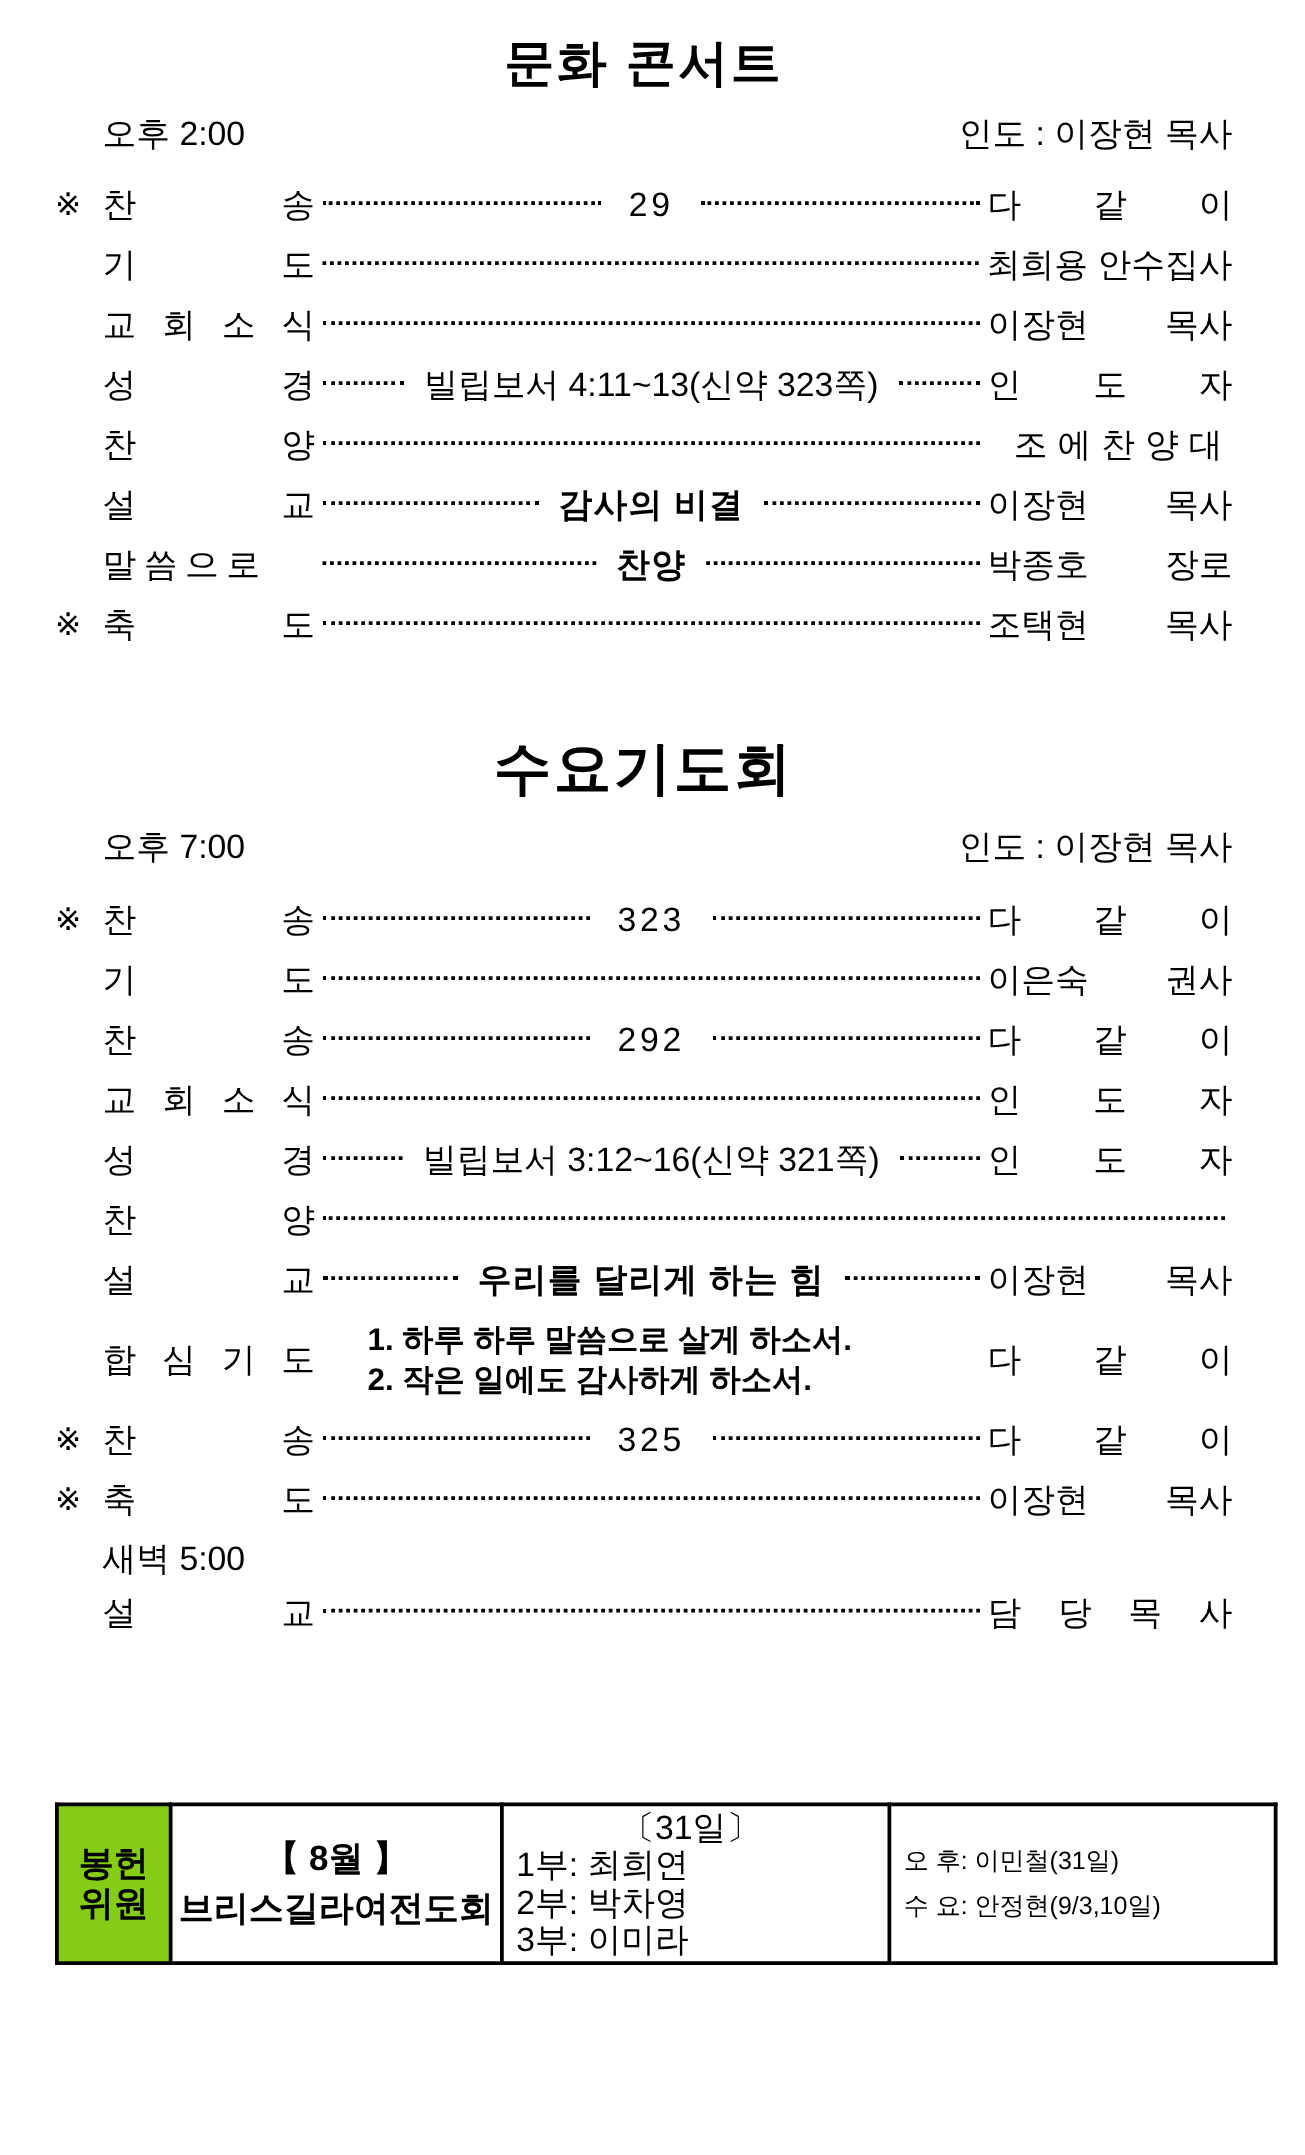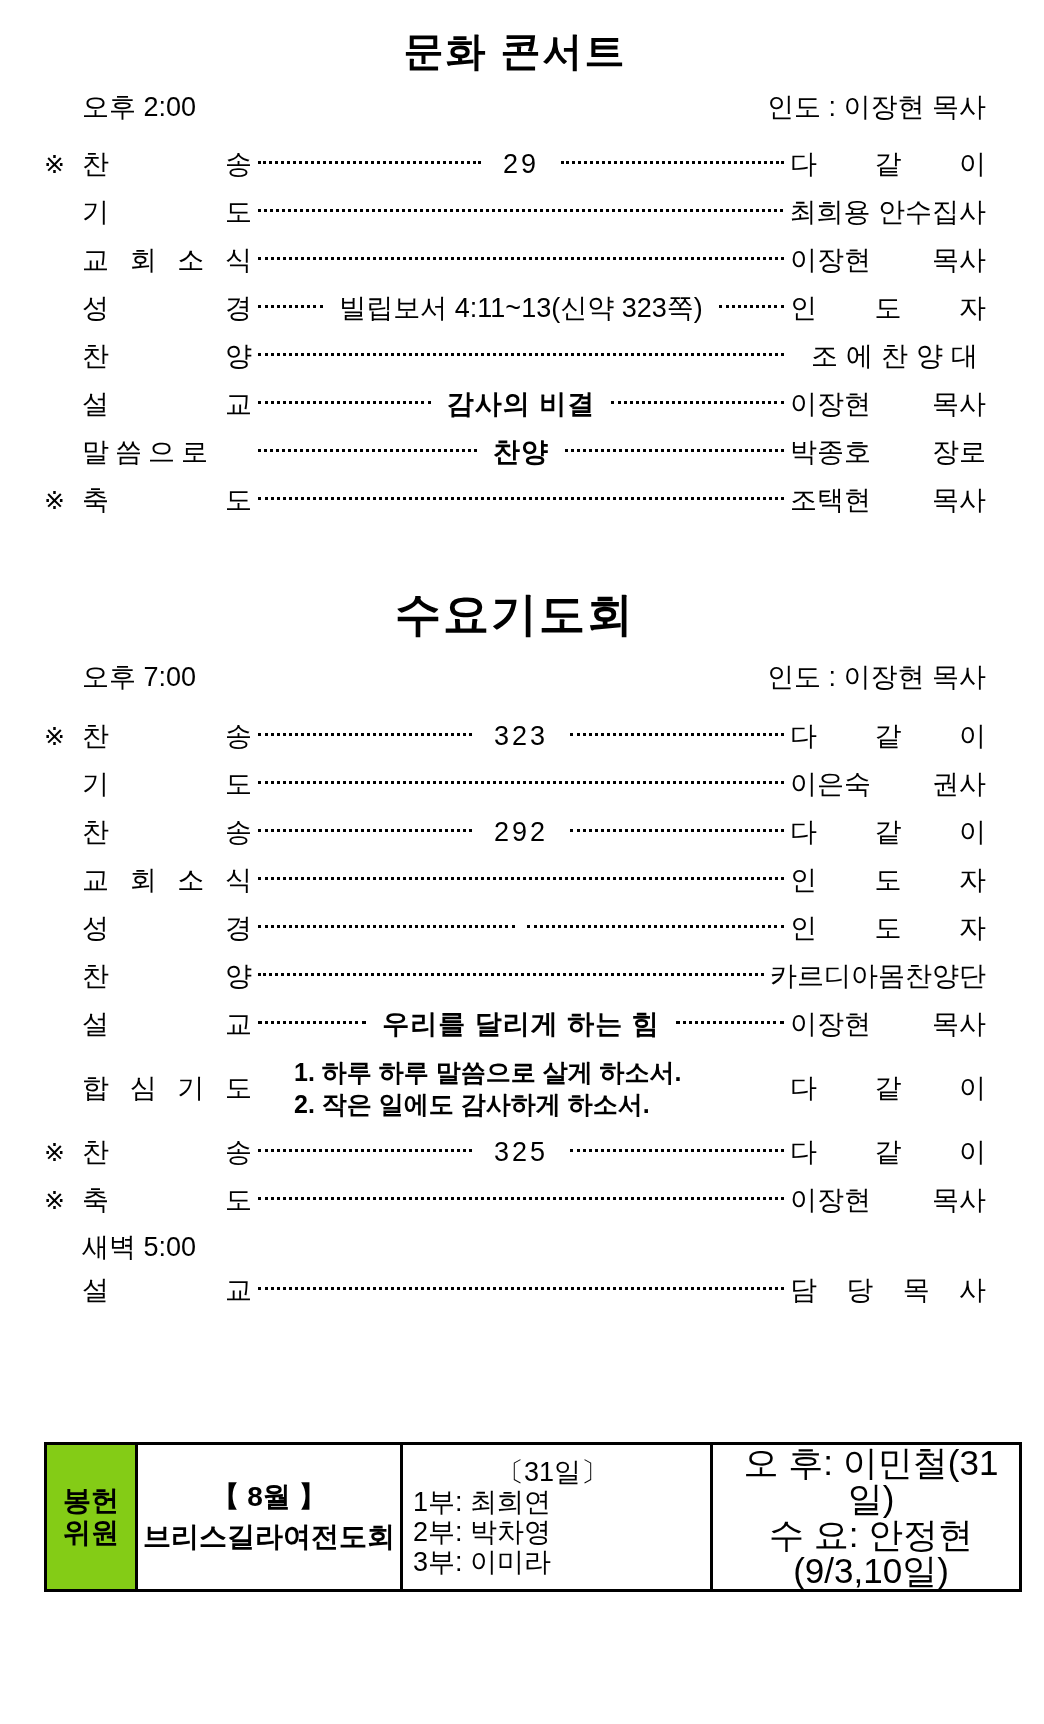--- a/index.html
+++ b/index.html
@@ -44,21 +44,21 @@
   .prayer{flex:1 1 auto;font-size:25px;line-height:32px;padding-left:42px;white-space:nowrap;font-weight:bold;}
 
   
   .btable{width:943px;border-collapse:collapse;margin-top:128px;table-layout:fixed;}
   .btable td{border:3px solid #000;vertical-align:middle;padding:0;}
   td.c1{width:88px;background:#84cc16;text-align:center;font-weight:bold;
         font-size:28px;line-height:32px;}
   td.c2{width:262px;text-align:center;font-weight:bold;font-size:28px;line-height:40px;}
   td.c3{width:297px;font-size:27px;line-height:30px;padding:2px 0 2px 10px;}
   td.c3 .cell-head{text-align:center;display:block;padding-right:18px;}
-  td.c4{width:296px;font-size:35px;line-height:36px;padding-left:10px;text-align:center;}
+  td.c4{width:296px;font-size:20px;line-height:36px;padding-left:10px;}
 </style>
 </head>
 <body>
 
 <div class="page">
 
   <section>
     <h1 class="title t1">문화 콘서트</h1>
     <div class="meta m1">
       <span>오후 2:00</span>
@@ -156,28 +156,28 @@
       <div class="row">
         <span class="star"></span>
         <span class="label">교 회 소 식</span>
         <span class="dots"></span>
         <span class="right">인 도 자</span>
       </div>
       <div class="row">
         <span class="star"></span>
         <span class="label">성 경</span>
         <span class="dots"></span>
+        <span class="center">빌립보서 3:12~16(신약 321쪽)</span>
         <span class="dots"></span>
         <span class="right">인 도 자</span>
       </div>
       <div class="row">
         <span class="star"></span>
         <span class="label">찬 양</span>
         <span class="dots"></span>
-        <span class="right">카르디아몸찬양단</span>
       </div>
       <div class="row">
         <span class="star"></span>
         <span class="label">설 교</span>
         <span class="dots"></span>
         <span class="center bold">우리를 달리게 하는 힘</span>
         <span class="dots"></span>
         <span class="right">이장현 목사</span>
       </div>
       <div class="row tall">

